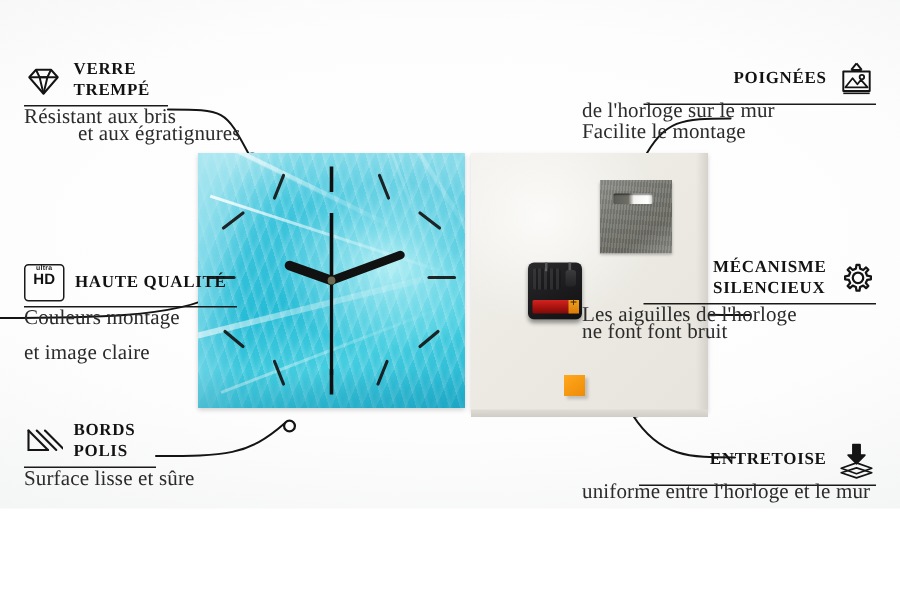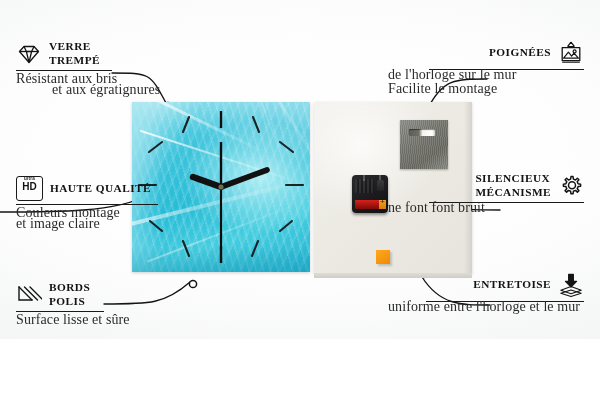--- a/index.html
+++ b/index.html
@@ -343,21 +343,21 @@
       <span class="hd-badge">
         <span class="u">ultra</span>
         <span class="hd">HD</span>
       </span>
       <div>
         <div class="f-title">HAUTE QUALITÉ</div>
       </div>
     </div>
     <div class="f-rule" style="width:142px;"></div>
     <div class="f-desc">Couleurs montage</div>
-    <div class="f-desc" style="padding-top:0;">et image claire</div>
+    <div class="f-desc" style="padding-top:0;margin-top:12px;">et image claire</div>
   </div>
 
   <div class="feature side-left" style="left:16px; top:281px;">
     <div class="f-head">
       <span class="ico">
         <svg viewBox="0 0 26 26" fill="none" stroke="#141414" stroke-width="1.4" stroke-linecap="round">
           <path d="M3,5 L16,18"></path>
           <path d="M8.5,5 L21.5,18"></path>
           <path d="M14,5 L26,17"></path>
           <path d="M3,5 L3,18 L16,18"></path>
@@ -388,38 +388,39 @@
       </span>
     </div>
     <div class="f-rule" style="width:155px;margin-left:41px;"></div>
     <div class="f-desc" style="padding-top:0;">de l'horloge sur le mur</div>
     <div class="f-desc">Facilite le montage</div>
   </div>
 
   <div class="feature side-right" style="left:388px; top:172px;">
     <div class="f-head">
       <div>
+        <div class="f-title">MÉCANISME</div>
         <div class="f-title">SILENCIEUX</div>
-        <div class="f-title">MÉCANISME</div>
       </div>
       <span class="ico">
         <svg viewBox="0 0 26 26" fill="none" stroke="#141414" stroke-width="1.5" stroke-linejoin="round">
           <path d="M13,3.6 L15,3.6 L15.4,6.1 L17.5,7.0 L19.4,5.3 L20.9,6.8 L19.2,8.7 L20.1,10.8 L22.6,11.2 L22.6,13.2
                    L20.1,13.6 L19.2,15.7 L20.9,17.6 L19.4,19.1 L17.5,17.4 L15.4,18.3 L15,20.8 L13,20.8
                    L12.6,18.3 L10.5,17.4 L8.6,19.1 L7.1,17.6 L8.8,15.7 L7.9,13.6 L5.4,13.2 L5.4,11.2
                    L7.9,10.8 L8.8,8.7 L7.1,6.8 L8.6,5.3 L10.5,7.0 L12.6,6.1 Z"></path>
           <circle cx="14" cy="12.2" r="3.5"></circle>
         </svg>
       </span>
     </div>
     <div class="f-rule" style="width:155px;margin-left:41px;"></div>
+    <div class="f-desc">Les aiguilles de l'horloge</div>
     <div class="f-desc" style="padding-top:0;">ne font font bruit</div>
   </div>
 
-  <div class="feature side-right" style="left:388px; top:272px;">
+  <div class="feature side-right" style="left:388px; top:294px;">
     <div class="f-head">
       <div>
         <div class="f-title">ENTRETOISE</div>
       </div>
       <span class="ico">
         <svg viewBox="0 0 26 26" fill="#141414" stroke="#141414" stroke-width="1.1" stroke-linejoin="round">
           <path d="M10.6,2.4 L15.4,2.4 L15.4,9.4 L18.6,9.4 L13,15.2 L7.4,9.4 L10.6,9.4 Z"></path>
           <path d="M13,14.6 L23.2,18.2 L13,21.8 L2.8,18.2 Z" fill="none"></path>
           <path d="M13,17.9 L23.2,21.2 L13,24.6 L2.8,21.2 Z" fill="none"></path>
         </svg>

